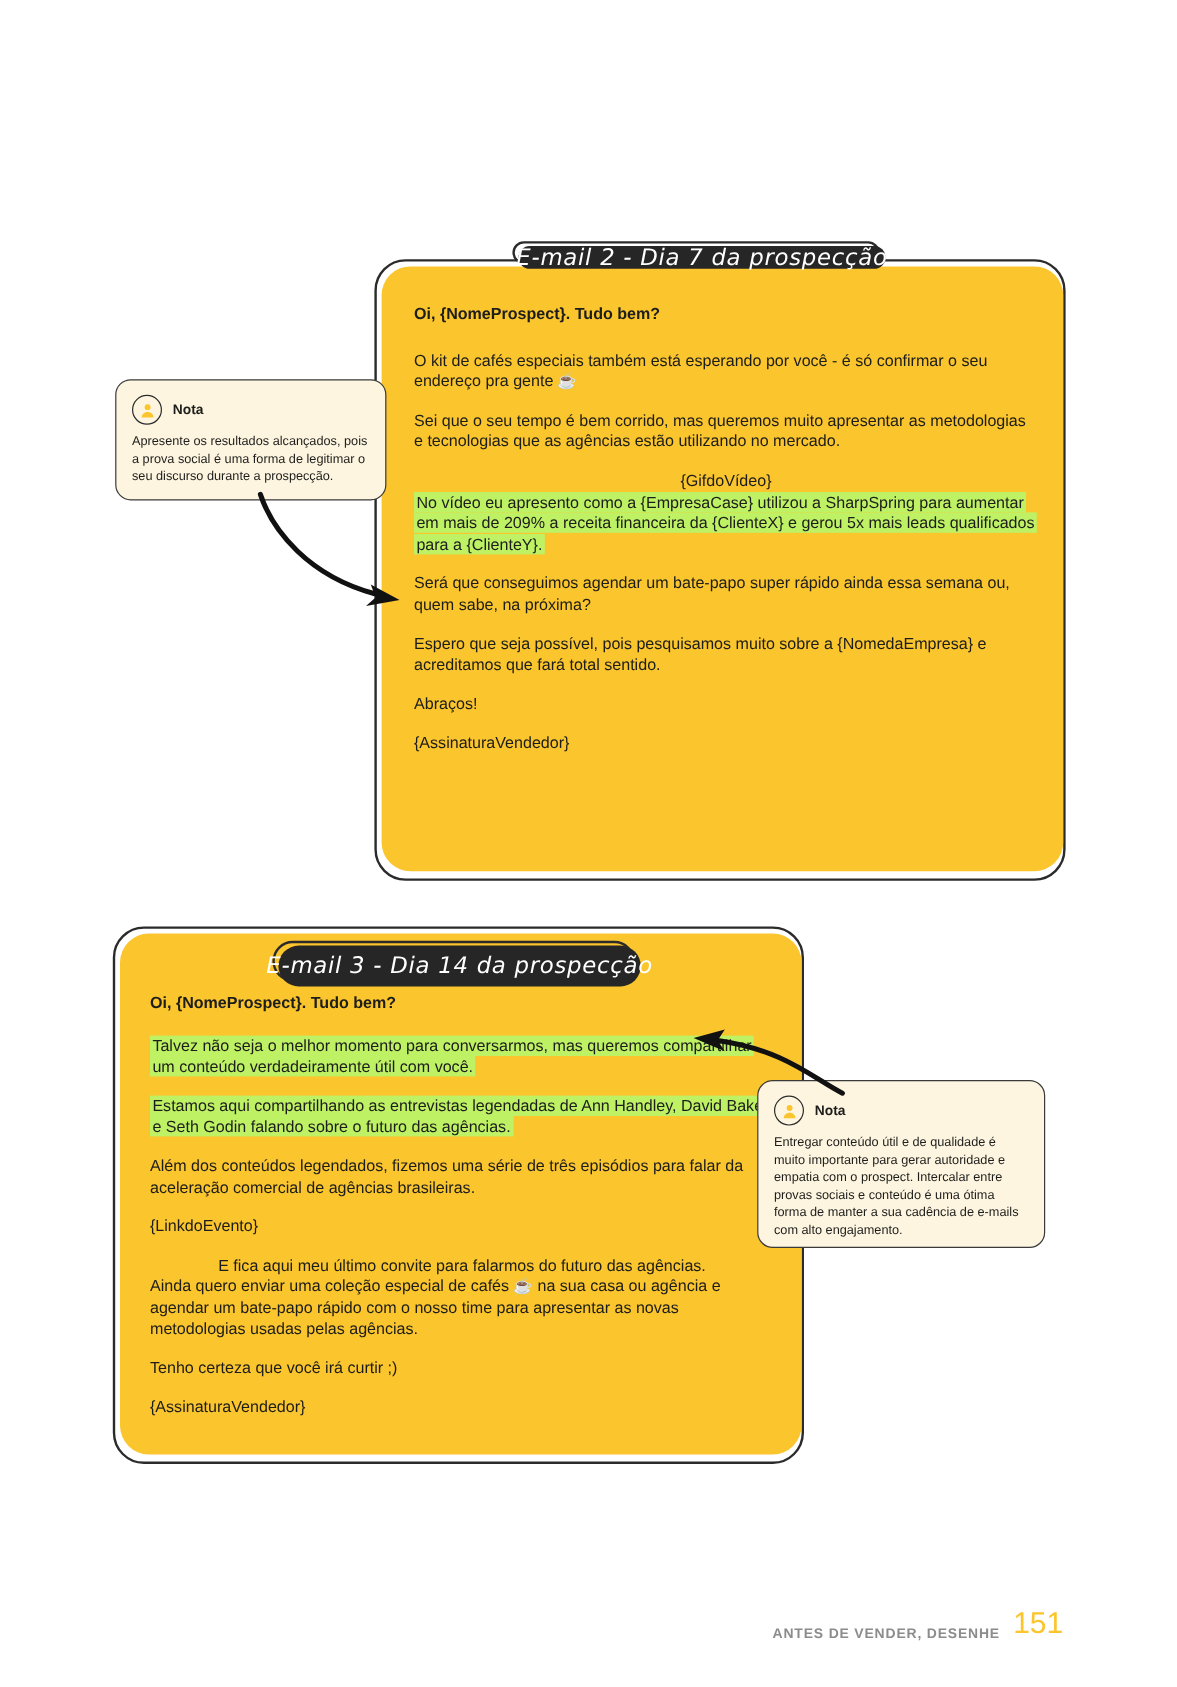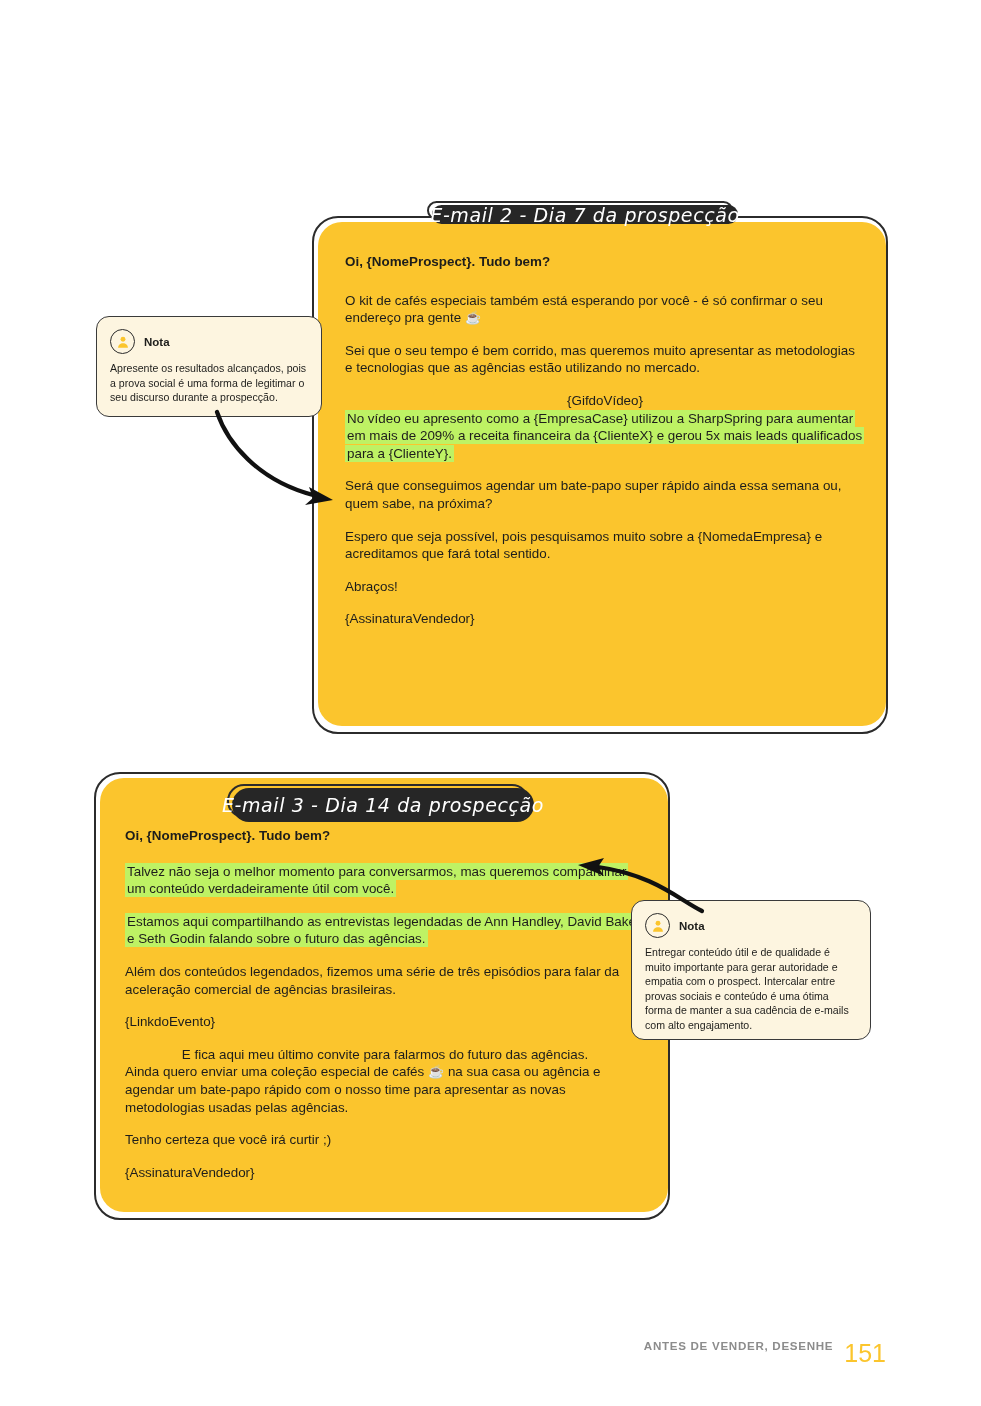--- a/index.html
+++ b/index.html
@@ -101,21 +101,21 @@
 
   .note-text { font-size: 10.6px; line-height: 14.6px; color: #1d1d1b; }
 
   
   .arrow { position: absolute; overflow: visible; }
 
   
   .footer {
     position: absolute;
     right: 95px; bottom: 38px;
-    display: flex; align-items: flex-start; gap: 11px;
+    display: flex; align-items: flex-end; gap: 11px;
   }
   .footer-label {
     font-size: 11.6px; letter-spacing: 0.7px;
     color: #8c8c8c; font-weight: bold;
   }
   .footer-page {
     font-size: 25px; font-weight: normal; color: #FBC52D;
   }
 </style>
 </head>

